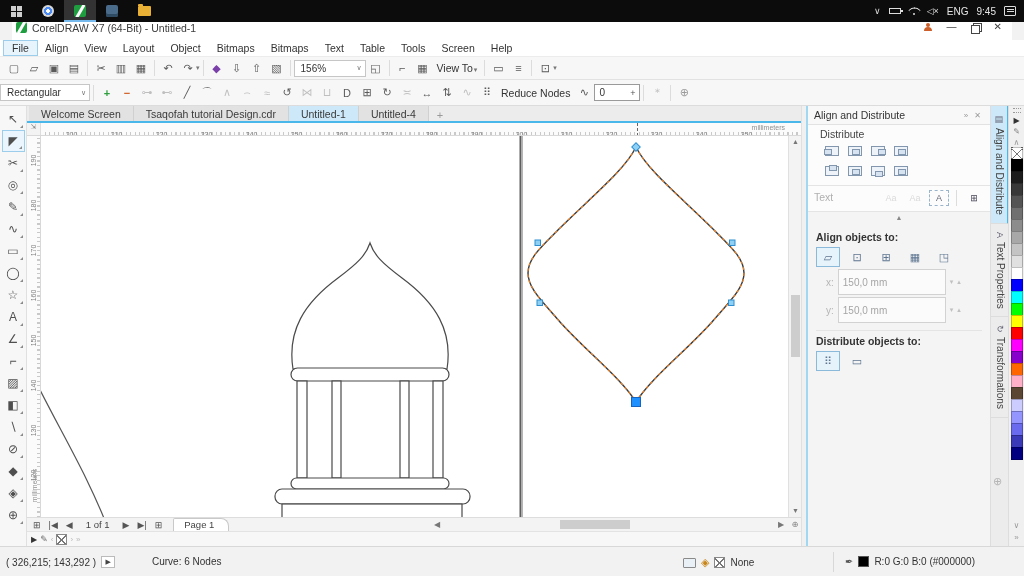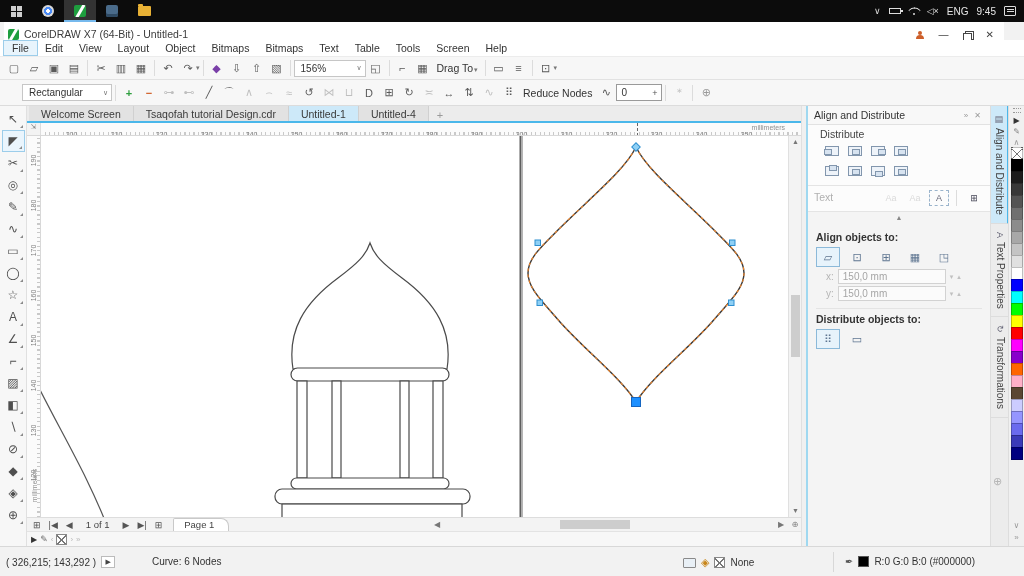--- a/index.html
+++ b/index.html
@@ -27,22 +27,22 @@
   .batt { width:12px; height:6px; border:1px solid #ddd; position:relative; }
   .batt::after { content:""; position:absolute; right:-3px; top:1px; width:2px; height:2px; background:#ddd; }
   .wifi { width:10px; height:7px; position:relative; }
   .wifi::before { content:""; position:absolute; left:1px; bottom:0; width:8px; height:8px; border:1px solid #ddd;
     border-bottom:none; border-right:none; border-radius:8px 0 0 0; transform:rotate(45deg); }
   .wifi::after { content:""; position:absolute; left:4px; bottom:0; width:2px; height:2px; background:#ddd; border-radius:50%; }
   .notif { width:12px; height:10px; border:1px solid #ddd; border-radius:1px; position:relative; }
   .notif::after { content:""; position:absolute; left:2px; top:2px; width:7px; height:1px; background:#ddd; box-shadow:0 2px 0 #ddd; }
 
   
-  .titlebar { position:absolute; left:4px; top:22px; width:1000px; height:18px; background:#fff;
-    display:flex; align-items:flex-end; font-size:10.5px; color:#3c3c3c; }
+  .titlebar { position:absolute; left:12px; top:22px; width:1000px; height:18px; background:#fff;
+    display:flex; align-items:flex-start; font-size:10.5px; color:#3c3c3c; }
   .app-logo { width:11px; height:11px; background:#1e9e3e; border-radius:2px; margin:0 5px 0 4px; position:relative; overflow:hidden; }
   .app-logo::after { content:""; position:absolute; left:4px; top:-2px; width:3px; height:15px; background:#fff; transform:rotate(30deg); }
   .tbar-right { margin-left:auto; display:flex; align-items:center; gap:14px; padding-right:10px; }
   .person { width:9px; height:9px; position:relative; }
   .person::before { content:""; position:absolute; left:2.5px; top:0; width:4px; height:4px; border-radius:50%; background:#cd5f2a; }
   .person::after { content:""; position:absolute; left:0.5px; top:4.5px; width:8px; height:4px; border-radius:4px 4px 0 0; background:#cd5f2a; }
   .winbtn { font-size:10px; color:#444; line-height:10px; }
   .restore-g { width:9px; height:9px; position:relative; }
   .restore-g::before { content:""; position:absolute; left:2px; top:0; width:7px; height:7px; border:1px solid #444; }
   .restore-g::after { content:""; position:absolute; left:0; top:2px; width:7px; height:7px; border:1px solid #444; background:#fff; }
@@ -63,21 +63,21 @@
   .c-r { color:#d2622a; font-weight:bold; }
   .off { opacity:.35; }
   .sep { width:1px; height:16px; background:#dcdcdc; margin:0 3px; flex:none; }
   .drop { font-size:7px; color:#777; margin-left:-2px; }
   .combo { height:17px; background:#fff; border:1px solid #c6c6c6; display:inline-flex; align-items:center;
     font-size:10px; color:#333; padding:0 3px 0 6px; gap:6px; flex:none; }
   .combo .drop { margin:0; }
   .label-btn { font-size:10.5px; color:#333; padding:0 4px; }
 
   .propbar { position:absolute; left:0; top:80px; width:1024px; height:26px; background:#f7f7f7;
-    border-bottom:1px solid #dcdcdc; display:flex; align-items:center; padding-left:22px; }
+    border-bottom:1px solid #dcdcdc; display:flex; align-items:center; padding-left:0; }
   .spin { height:17px; background:#fff; border:1px solid #9a9a9a; display:inline-flex; align-items:center;
     font-size:10px; padding:0 4px; gap:8px; flex:none; }
 
   
   .toolbox { position:absolute; left:0; top:106px; width:27px; height:440px; background:#f7f7f7;
     border-right:1px solid #e0e0e0; display:flex; flex-direction:column; align-items:center; padding-top:2px; }
   .tool { width:23px; height:22px; display:flex; align-items:center; justify-content:center;
     font-size:12px; color:#4f4f4f; position:relative; flex:none; }
   .tool.sel { border:1px solid #9ccdea; background:#eaf5fd; }
   .tool::after { content:""; position:absolute; right:2px; bottom:2px; border-left:3px solid transparent; border-bottom:3px solid #8a8a8a; }
@@ -154,21 +154,21 @@
   .dk-textrow { display:flex; align-items:center; gap:4px; padding:4px 6px 5px; background:#fcfcfc; border-bottom:1px solid #e4e4e4; }
   .txticon { width:20px; height:16px; display:inline-flex; align-items:center; justify-content:center; font-size:9px; color:#9a9a9a; }
   .txticon.sel { border:1px dashed #9ab4cc; color:#667; }
   .dk-collapse { text-align:center; font-size:7px; color:#888; padding:2px 0; background:#f4f4f4; }
   .dk-body { padding:4px 8px; }
   .dk-h { color:#333; font-weight:bold; font-size:10.5px; margin:4px 0 4px; }
   .ato { width:24px; height:20px; display:inline-flex; align-items:center; justify-content:center;
     font-size:11px; color:#5f7691; margin-right:5px; }
   .ato.sel { border:1px solid #8bb9d9; background:#e7f3fb; }
   .xyrow { display:flex; align-items:center; gap:4px; margin:2px 0 0 10px; color:#b5b5b5; font-size:10px; }
-  .xyfield { width:108px; height:15px; background:#fbfbfb; border:1px solid #d2d2d2; color:#a5a5a5;
+  .xyfield { width:108px; height:26px; background:#fbfbfb; border:1px solid #d2d2d2; color:#a5a5a5;
     display:flex; align-items:center; padding:0 4px; }
   .xyarr { font-size:7px; color:#c0c0c0; }
   .dk-div { height:1px; background:#e4e4e4; margin:7px 0 4px; }
 
   
   .dockertabs { position:absolute; left:990px; top:106px; width:18px; height:440px; background:#ececec; border-left:1px solid #ddd; }
   .side-tab { writing-mode:vertical-rl; display:flex; align-items:center; gap:4px; padding:8px 0;
     font-size:10px; color:#444; width:18px; border-bottom:1px solid #ddd; }
   .side-tab.sel { background:#cde9f9; border-right:2px solid #4ab7ea; }
   .st-ico { font-size:9px; color:#667; }
@@ -241,21 +241,21 @@
       <span class="person"></span>
       <span class="winbtn">—</span>
       <span class="restore-g"></span>
       <span class="winbtn">✕</span>
     </span>
   </div>
 
   <div class="menubar">
 
   <span class="mi sel">File</span>
-      <span class="mi">Edit</span>
+      <span class="mi">Align</span>
       <span class="mi">View</span>
       <span class="mi">Layout</span>
       <span class="mi">Object</span>
       <span class="mi">Bitmaps</span>
       <span class="mi">Bitmaps</span>
       <span class="mi">Text</span>
       <span class="mi">Table</span>
       <span class="mi">Tools</span>
       <span class="mi">Screen</span>
       <span class="mi">Help</span>
@@ -271,21 +271,21 @@
     <span class="sep"></span>
     <span style="display:contents"><span class="tbi c-purple">◆</span><span class="tbi">⇩</span><span class="tbi">⇧</span><span class="tbi">▧</span></span>
     <span class="sep"></span>
     <span class="combo" style="width:72px">
       <span>156%</span>
       <span class="drop" style="margin-left:auto">∨</span>
     </span>
     <span style="display:contents"><span class="tbi">◱</span></span>
     <span class="sep"></span>
     <span style="display:contents"><span class="tbi">⌐</span><span class="tbi">▦</span></span>
-    <span class="label-btn"><span>Drag To</span> <span class="drop">▾</span></span>
+    <span class="label-btn"><span>View To</span> <span class="drop">▾</span></span>
     <span class="sep"></span>
     <span style="display:contents"><span class="tbi">▭</span><span class="tbi">≡</span></span>
     <span class="sep"></span>
     <span style="display:contents"><span class="tbi">⊡</span></span>
     <span class="drop">▾</span>
   </div>
 
   <div class="propbar">
     <span class="combo" style="width:90px">
       <span>Rectangular</span>

